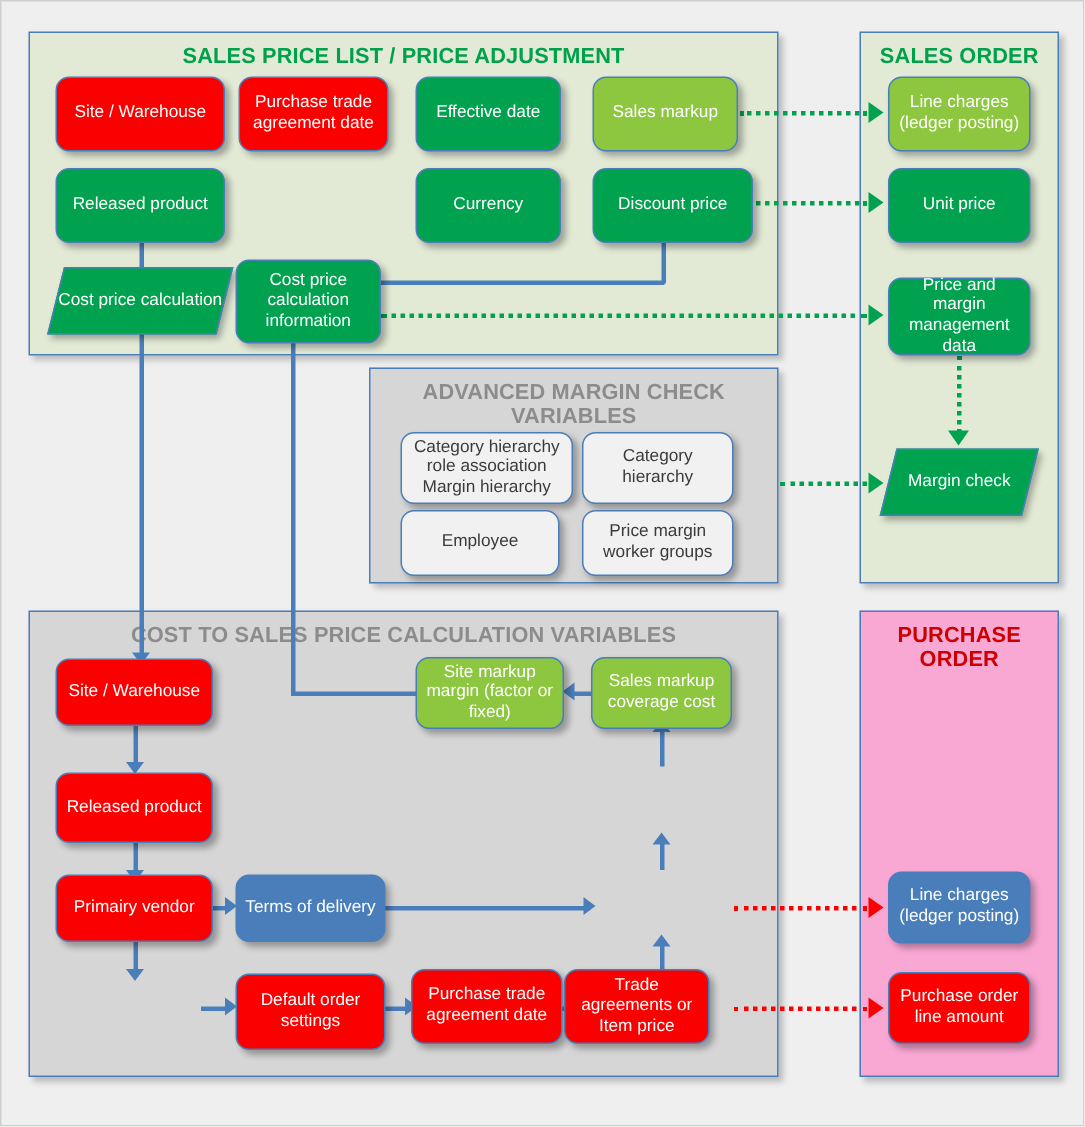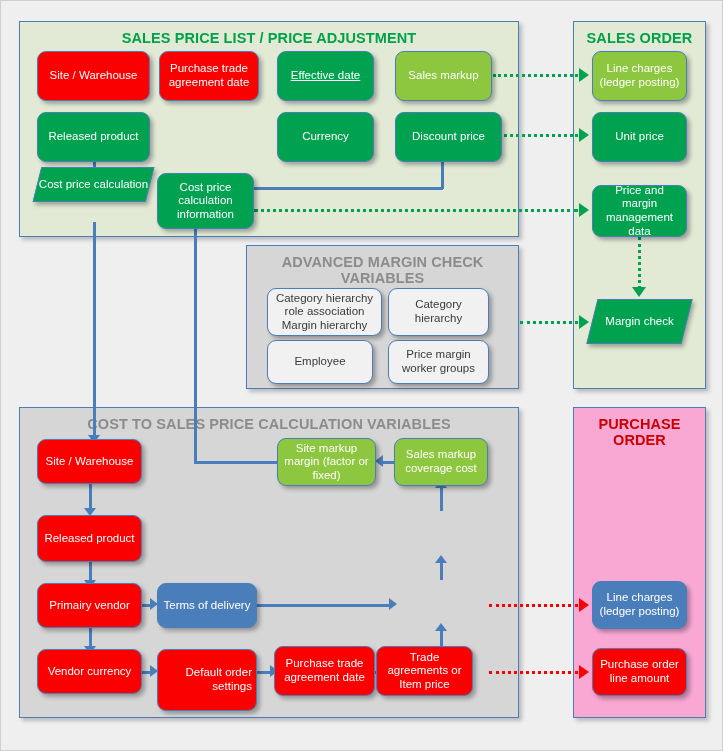--- a/index.html
+++ b/index.html
@@ -191,41 +191,41 @@
   <div class="arw right-r" style="left:578px;top:664px;"></div>
 
   <div class="node n-red" style="left:36px;top:50px;width:113px;height:50px;">
     <span>Site / Warehouse</span>
   </div>
 
   <div class="node n-red" style="left:158px;top:50px;width:100px;height:50px;">
     <span>Purchase trade agreement date</span>
   </div>
 
-  <div class="node n-green" style="left:276px;top:50px;width:97px;height:50px;text-decoration:underline;">
+  <div class="node n-green" style="left:276px;top:50px;width:97px;height:50px;">
     <span>Effective date</span>
   </div>
 
   <div class="node n-lgreen" style="left:394px;top:50px;width:97px;height:50px;">
     <span>Sales markup</span>
   </div>
 
   <div class="node n-green" style="left:36px;top:111px;width:113px;height:50px;">
     <span>Released product</span>
   </div>
 
   <div class="node n-green" style="left:276px;top:111px;width:97px;height:50px;">
     <span>Currency</span>
   </div>
 
   <div class="node n-green" style="left:394px;top:111px;width:107px;height:50px;">
     <span>Discount price</span>
   </div>
 
-  <div class="node para" style="left:36px;top:166px;width:113px;height:35px;">
+  <div class="node para" style="left:36px;top:177px;width:113px;height:45px;">
     <span class="skew"></span>
     <span class="lbl">Cost price calculation</span>
   </div>
 
   <div class="node n-green" style="left:156px;top:172px;width:97px;height:56px;">
     <span>Cost price calculation information</span>
   </div>
 
   <div class="node n-lgreen" style="left:591px;top:50px;width:95px;height:50px;">
     <span>Line charges (ledger posting)</span>
@@ -265,29 +265,26 @@
   </div>
 
   <div class="node n-red" style="left:36px;top:514px;width:105px;height:47px;">
     <span>Released product</span>
   </div>
 
   <div class="node n-red" style="left:36px;top:582px;width:105px;height:45px;">
     <span>Primairy vendor</span>
   </div>
 
-  <div class="node n-red" style="left:36px;top:648px;width:105px;height:45px;">
-    <span>Vendor currency</span>
-  </div>
 
   <div class="node n-blue" style="left:156px;top:582px;width:100px;height:45px;">
     <span>Terms of delivery</span>
   </div>
 
-  <div class="node n-red" style="left:156px;top:648px;width:100px;height:62px;text-align:right;">
+  <div class="node n-red" style="left:156px;top:648px;width:100px;height:51px;">
     <span>Default order settings</span>
   </div>
 
   <div class="node n-red" style="left:273px;top:645px;width:101px;height:50px;">
     <span>Purchase trade agreement date</span>
   </div>
 
   <div class="node n-red" style="left:375px;top:645px;width:97px;height:50px;">
     <span>Trade agreements or Item price</span>
   </div>

